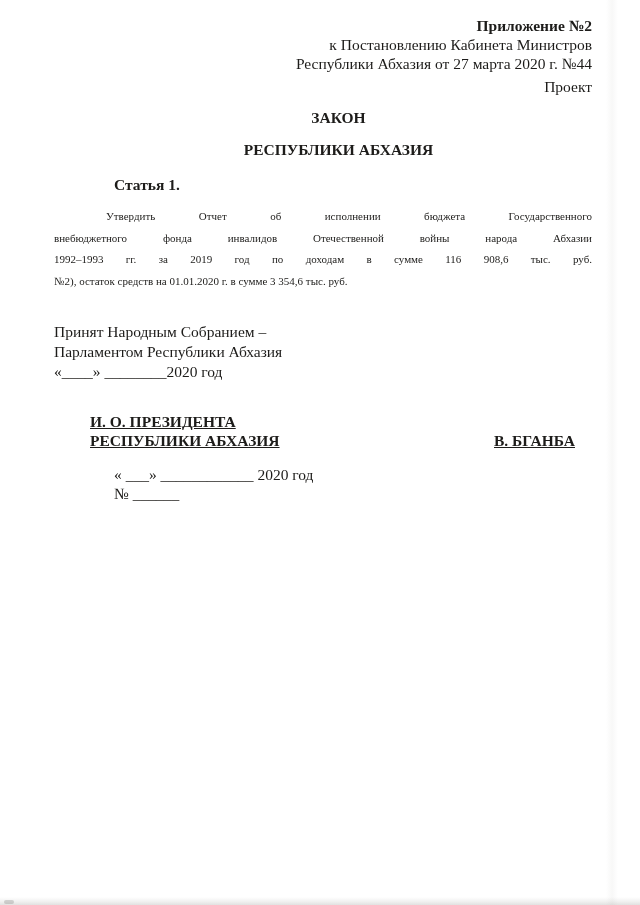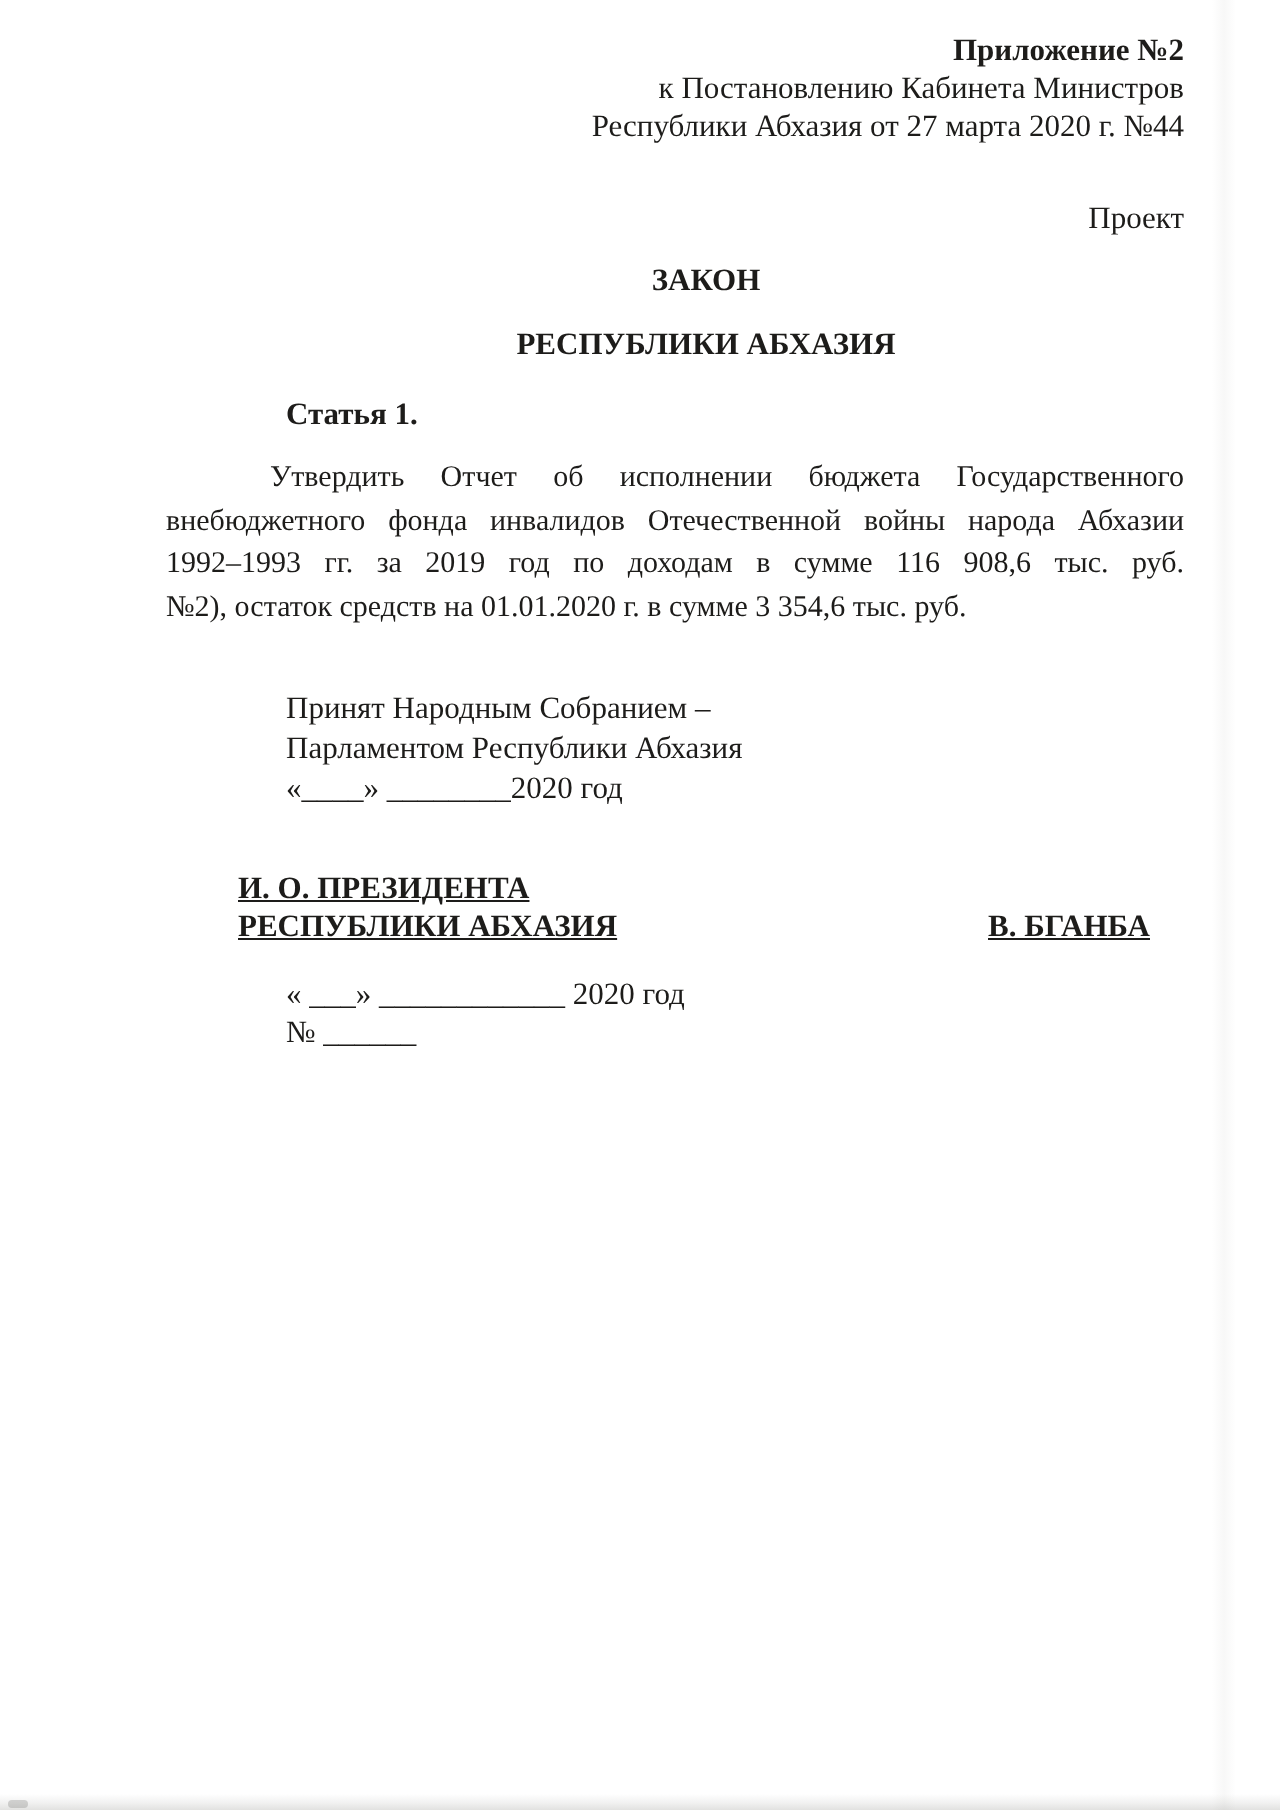--- a/index.html
+++ b/index.html
@@ -8,36 +8,36 @@
     background: #ffffff;
     font-family: "Liberation Serif", "DejaVu Serif", serif;
     font-size: 15.5px;
     color: #1d1c1a;
     position: relative;
     overflow: hidden;
   }
   .page {
     position: absolute;
     inset: 0;
-    padding: 16px 48px 0 83px;
+    padding: 16px 48px 0 54px;
     background: #ffffff;
   }
   .bold { font-weight: bold; }
   .ref-block { text-align: right; line-height: 19px; }
-  .draft { text-align: right; margin-top: 27px; line-height: 19px; }
+  .draft { text-align: right; margin-top: 4px; line-height: 19px; }
   .center-wrap { margin-left: 31px; text-align: center; }
   .h-primary   { margin-top: 12px; font-weight: bold; line-height: 19px; }
   .h-secondary { margin-top: 13px; font-weight: bold; line-height: 19px; }
   .subject { margin-top: 12px; font-weight: bold; line-height: 18.5px; }
   .article-label { margin-top: 16px; margin-left: 60px; font-weight: bold; line-height: 19px; }
-  .article-body { margin-top: 12px; line-height: 21.5px; font-size: 15px; }
+  .article-body { margin-top: 12px; line-height: 21.5px; font-size: 11px; }
   .article-line { text-align: justify; text-align-last: justify; }
   .article-line.first { text-indent: 52px; }
   .article-line.last { text-align: left; text-align-last: left; }
-  .adoption { margin-top: 30px; margin-left: 60px; line-height: 20px; }
+  .adoption { margin-top: 30px; line-height: 20px; }
   .sig-block { margin-top: 30px; margin-left: 36px; font-weight: bold; line-height: 19px; text-decoration: underline; }
   .sig-row { display: flex; justify-content: space-between; }
   .sig-name { margin-right: 17px; }
   .place-block { margin-top: 16px; margin-left: 60px; line-height: 18.5px; }
   .scan-edge-right {
     position: absolute; top: 0; bottom: 0; right: 22px; width: 12px;
     background: linear-gradient(to right, rgba(150,150,145,0), rgba(150,150,145,0.07), rgba(150,150,145,0));
     pointer-events: none;
   }
   .scan-edge-bottom {

